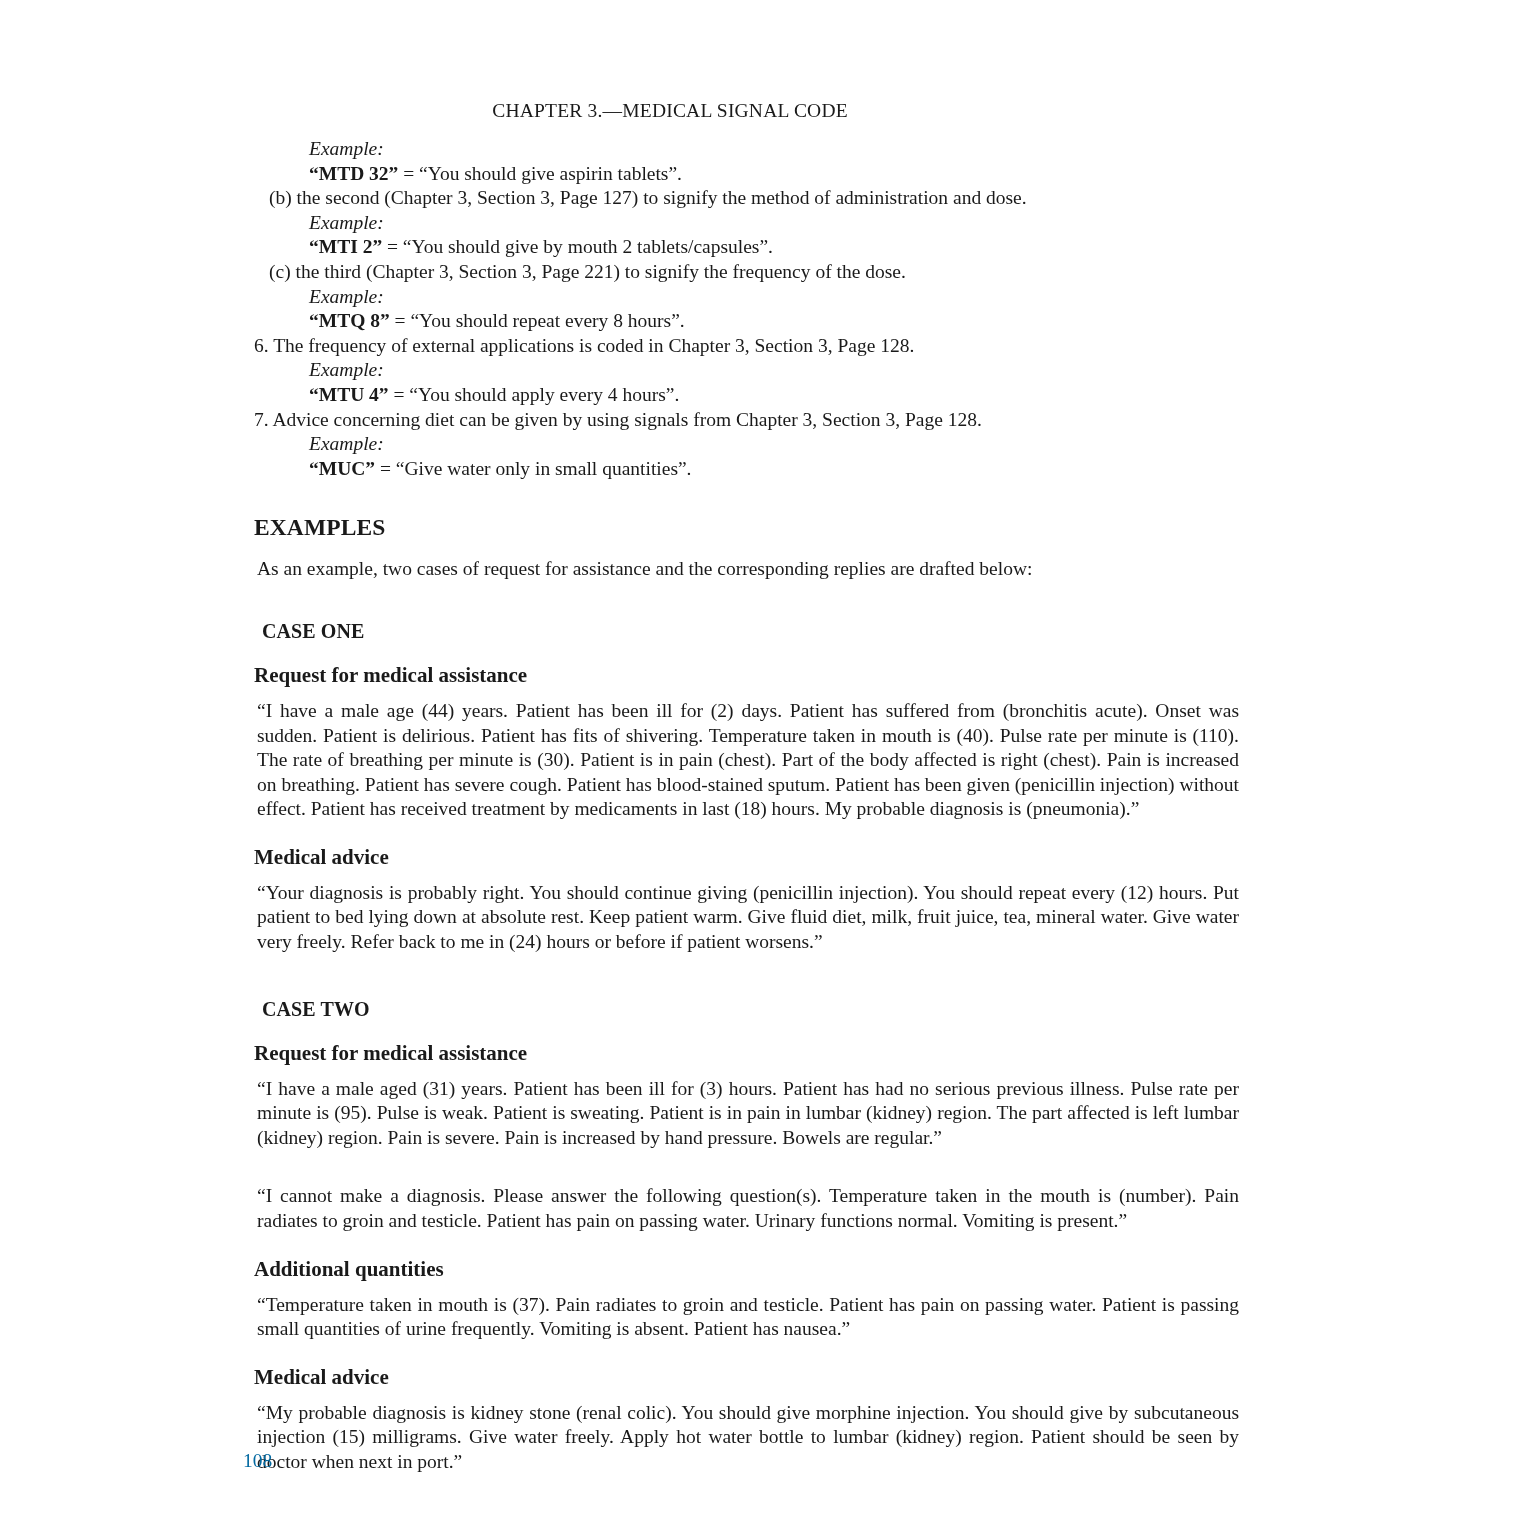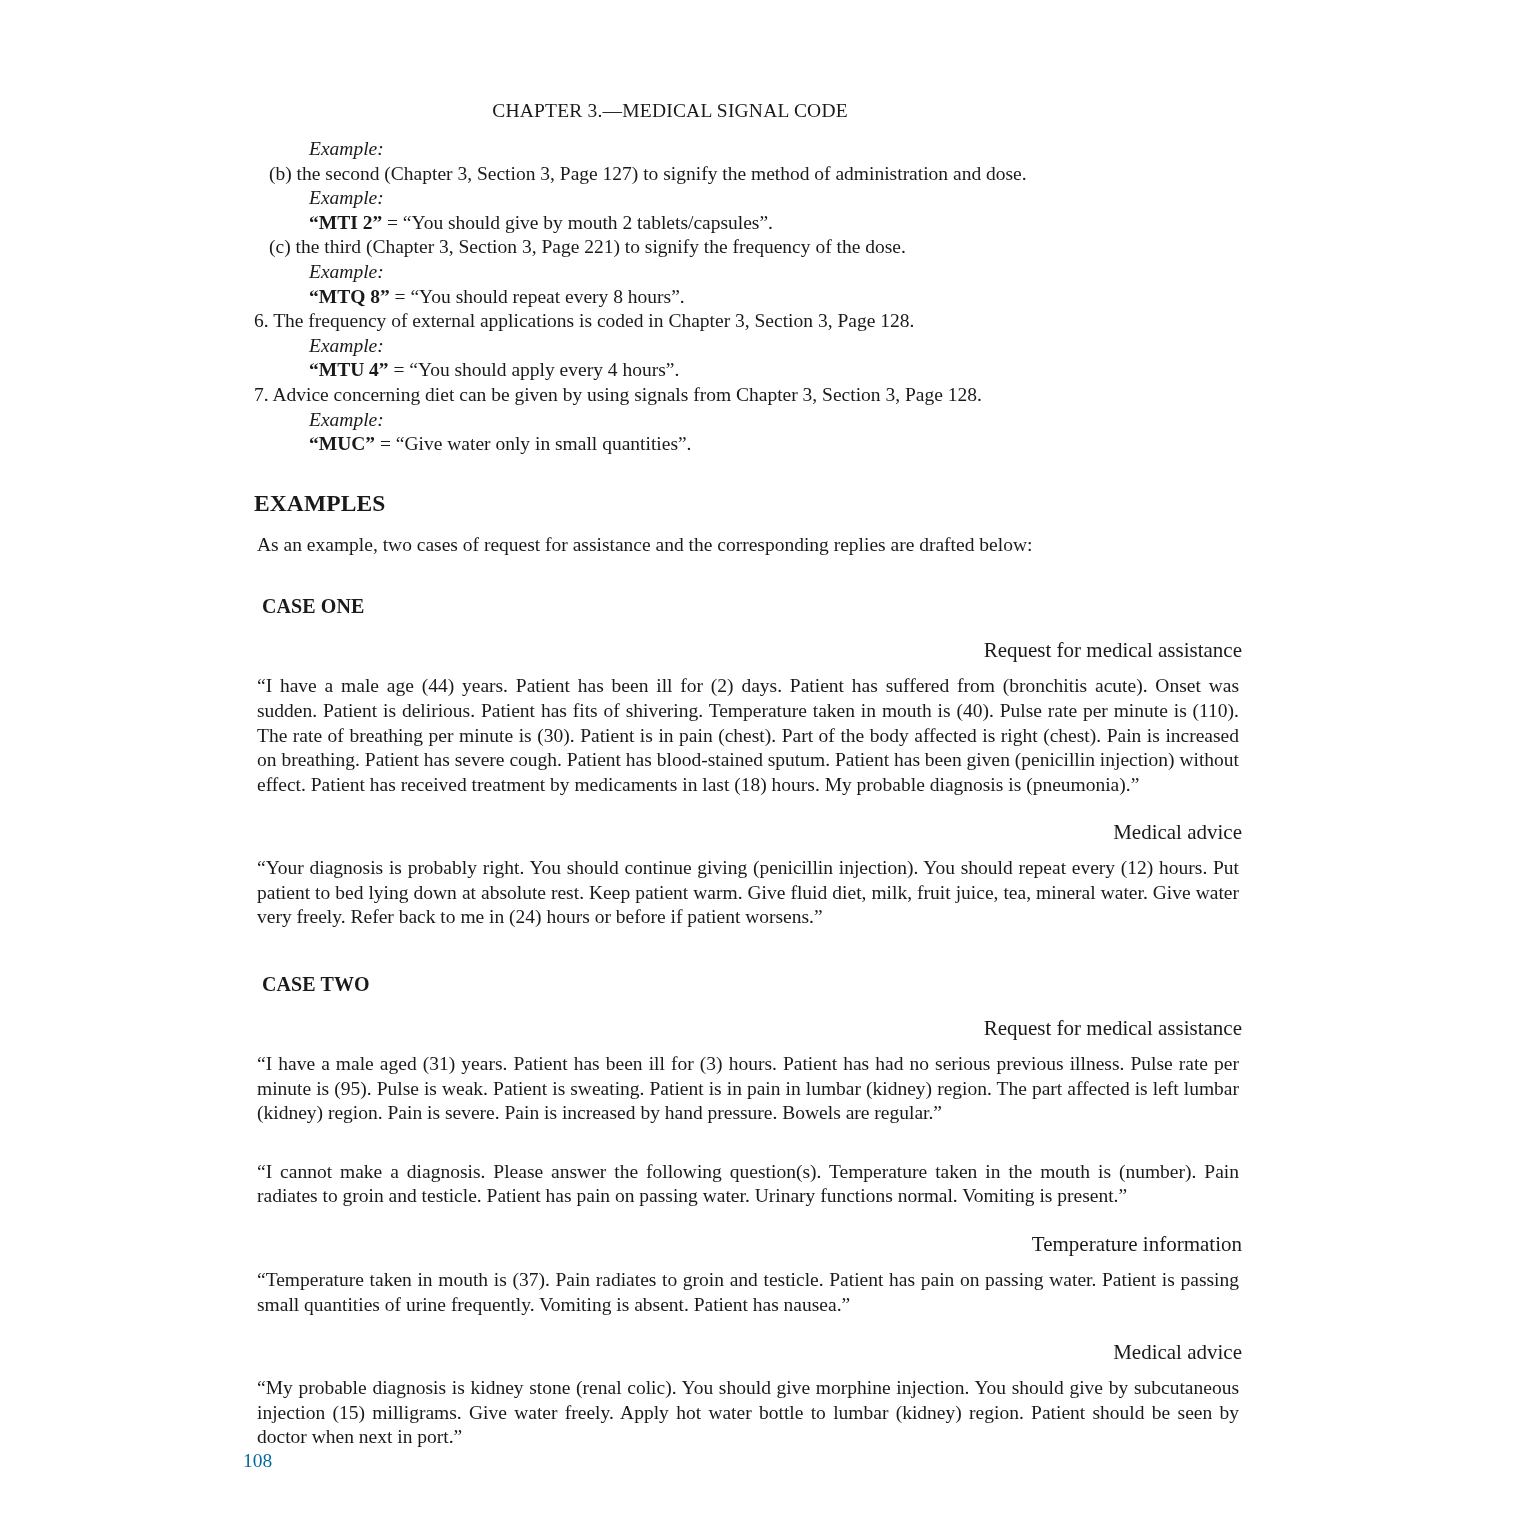--- a/index.html
+++ b/index.html
@@ -67,24 +67,23 @@
   }
   h2.case {
     font-size: 20px;
     font-weight: bold;
     margin: 8px;
     padding: 0;
     letter-spacing: 0.1px;
   }
   h3.sub {
     font-size: 21px;
-    font-weight: normal;
+    font-weight: bold;
     margin: 0;
     padding: 0;
-    text-align: right;
   }
 
   p.body {
     font-size: 19.5px;
     line-height: 24.6px;
     margin: 3px;
     padding: 0;
     text-align: justify;
     text-justify: inter-word;
   }
@@ -110,20 +109,21 @@
 <body>
 
 <div class="page">
 
   <div class="running-header">CHAPTER 3.—MEDICAL SIGNAL CODE</div>
 
   <div class="content">
 
     <div class="list-block">
         <div class="line ind-ex"><span class="ex-label">Example:</span></div>
+        <div class="line ind-ex"><span class="code">“MTD 32”</span><span> = “You should give aspirin tablets”.</span></div>
         <div class="line ind-let"><span>(b) the second (Chapter 3, Section 3, Page 127) to signify the method of administration and dose.</span></div>
         <div class="line ind-ex"><span class="ex-label">Example:</span></div>
         <div class="line ind-ex"><span class="code">“MTI 2”</span><span> = “You should give by mouth 2 tablets/capsules”.</span></div>
         <div class="line ind-let"><span>(c) the third (Chapter 3, Section 3, Page 221) to signify the frequency of the dose.</span></div>
         <div class="line ind-ex"><span class="ex-label">Example:</span></div>
         <div class="line ind-ex"><span class="code">“MTQ 8”</span><span> = “You should repeat every 8 hours”.</span></div>
         <div class="line ind-num"><span>6. The frequency of external applications is coded in Chapter 3, Section 3, Page 128.</span></div>
         <div class="line ind-ex"><span class="ex-label">Example:</span></div>
         <div class="line ind-ex"><span class="code">“MTU 4”</span><span> = “You should apply every 4 hours”.</span></div>
         <div class="line ind-num"><span>7. Advice concerning diet can be given by using signals from Chapter 3, Section 3, Page 128.</span></div>
@@ -150,21 +150,21 @@
     <div class="gap-case-two"></div>
     <h2 class="case">CASE TWO</h2>
     <div class="gap-after-case"></div>
     <h3 class="sub">Request for medical assistance</h3>
     <div class="gap-after-sub"></div>
     <p class="body">“I have a male aged (31) years. Patient has been ill for (3) hours. Patient has had no serious previous illness. Pulse rate per minute is (95). Pulse is weak. Patient is sweating. Patient is in pain in lumbar (kidney) region. The part affected is left lumbar (kidney) region. Pain is severe. Pain is increased by hand pressure. Bowels are regular.”</p>
     <div class="gap-after-para"></div>
     <div class="gap-after-sub"></div>
     <p class="body">“I cannot make a diagnosis. Please answer the following question(s). Temperature taken in the mouth is (number). Pain radiates to groin and testicle. Patient has pain on passing water. Urinary functions normal. Vomiting is present.”</p>
     <div class="gap-after-para"></div>
-    <h3 class="sub">Temperature information</h3>
+    <h3 class="sub">Additional quantities</h3>
     <div class="gap-after-sub"></div>
     <p class="body">“Temperature taken in mouth is (37). Pain radiates to groin and testicle. Patient has pain on passing water. Patient is passing small quantities of urine frequently. Vomiting is absent. Patient has nausea.”</p>
     <div class="gap-after-para"></div>
     <h3 class="sub">Medical advice</h3>
     <div class="gap-after-sub"></div>
     <p class="body">“My probable diagnosis is kidney stone (renal colic). You should give morphine injection. You should give by subcutaneous injection (15) milligrams. Give water freely. Apply hot water bottle to lumbar (kidney) region. Patient should be seen by doctor when next in port.”</p>
 
   </div>
 
   <div class="folio">108</div>

